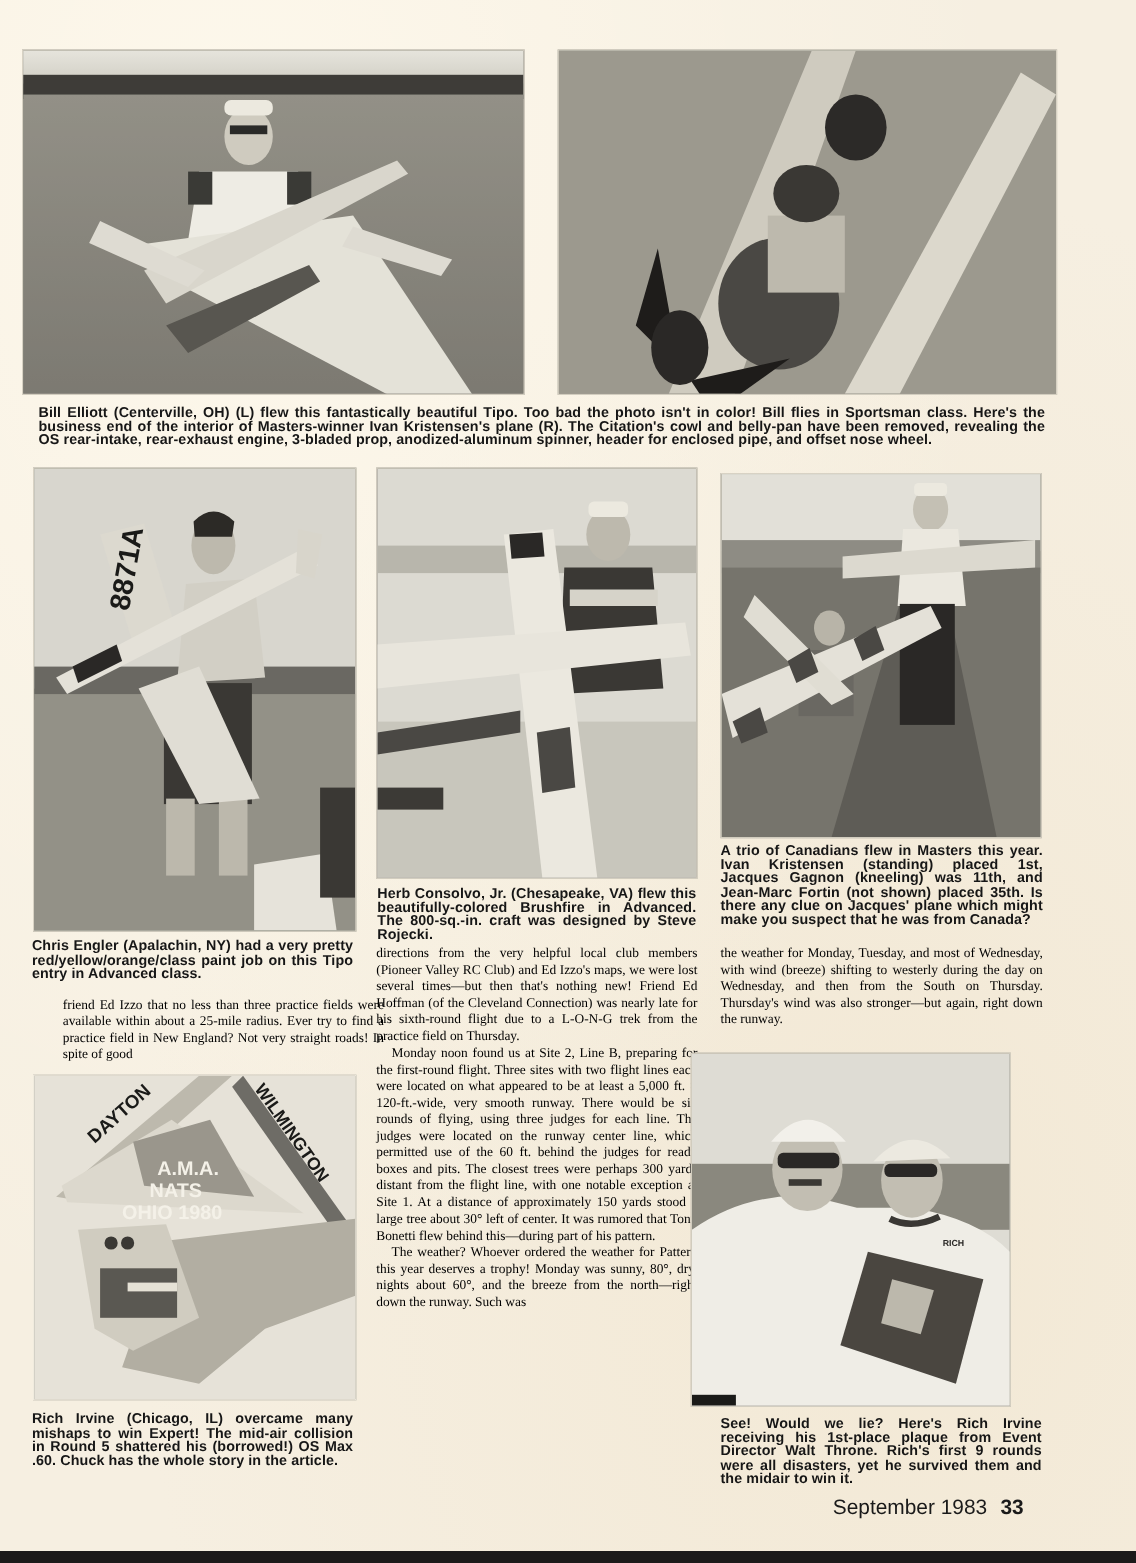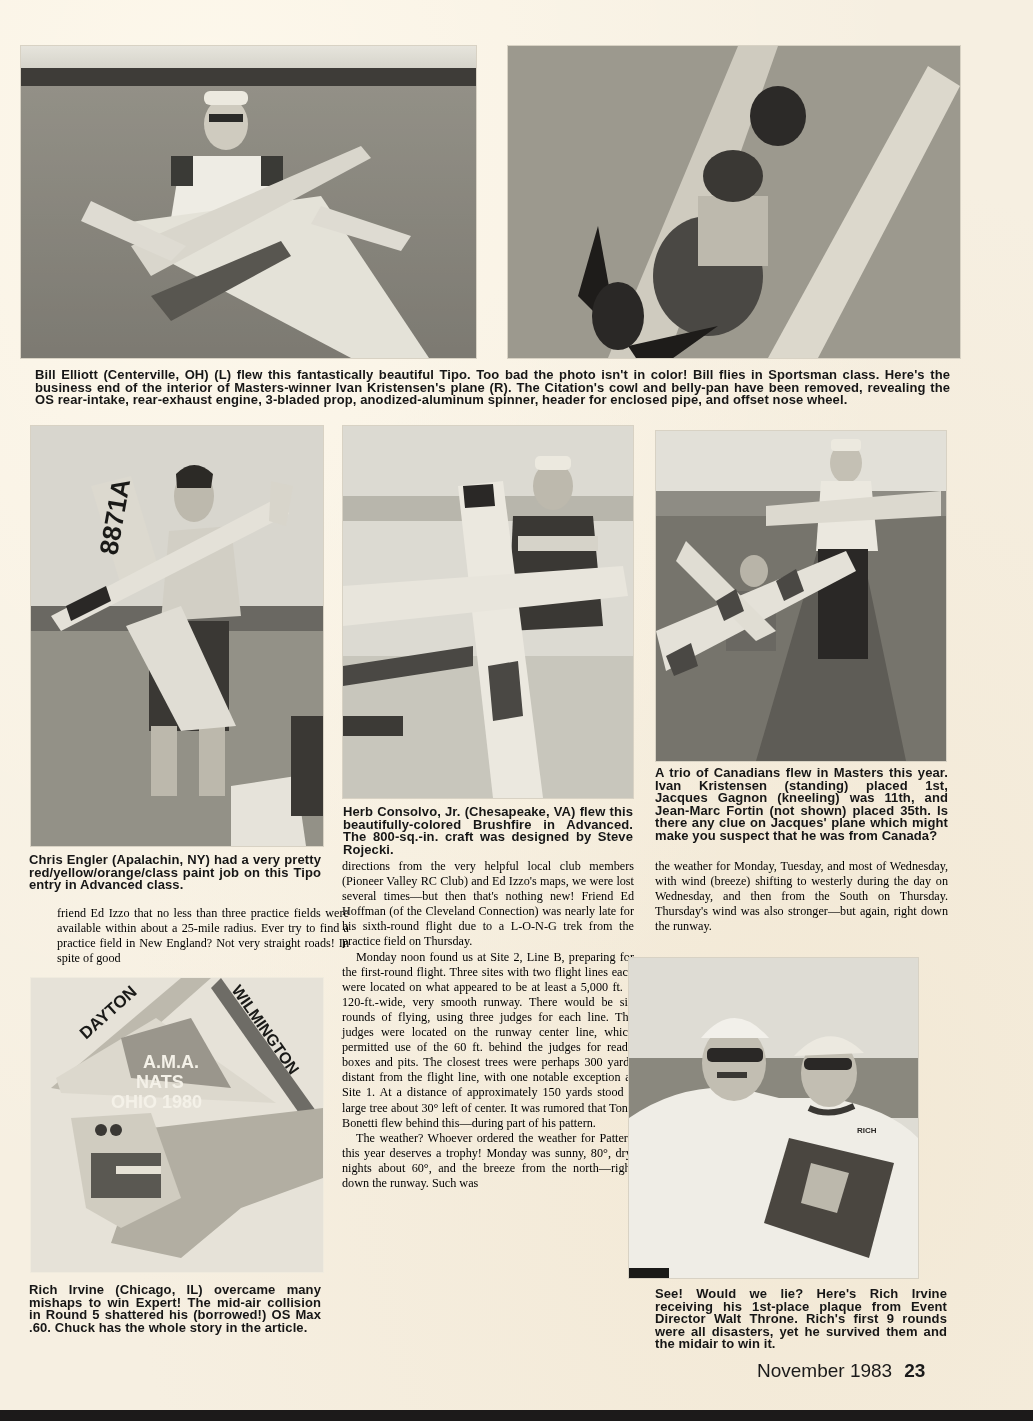--- a/index.html
+++ b/index.html
@@ -221,16 +221,16 @@
     <path d="M180 150 Q200 160 225 148" stroke="#3a3834" stroke-width="6" fill="none"></path>
     <text x="228" y="175" font-family="Liberation Sans, sans-serif" font-weight="bold" font-size="8" fill="#2a2826">RICH</text>
     <path d="M160 180 L265 205 L240 300 L135 265 Z" fill="#4a4640"></path>
     <path d="M182 205 L220 215 L208 255 L172 245 Z" fill="#bcb8ac"></path>
     <rect x="0" y="310" width="40" height="10" fill="#1a1a18"></rect>
   </svg>
 </div>
 <div class="caption" style="left:655px;top:1288px;width:292px;">See! Would we lie? Here's Rich Irvine receiving his 1st-place plaque from Event Director Walt Throne. Rich's first 9 rounds were all disasters, yet he survived them and the midair to win it.</div>
 
 <div class="folio">
-  <span>November 1983</span><span class="pg">23</span>
+  <span>September 1983</span><span class="pg">33</span>
 </div>
 
 <div class="bottom-bar"></div>
 
 </body></html>

